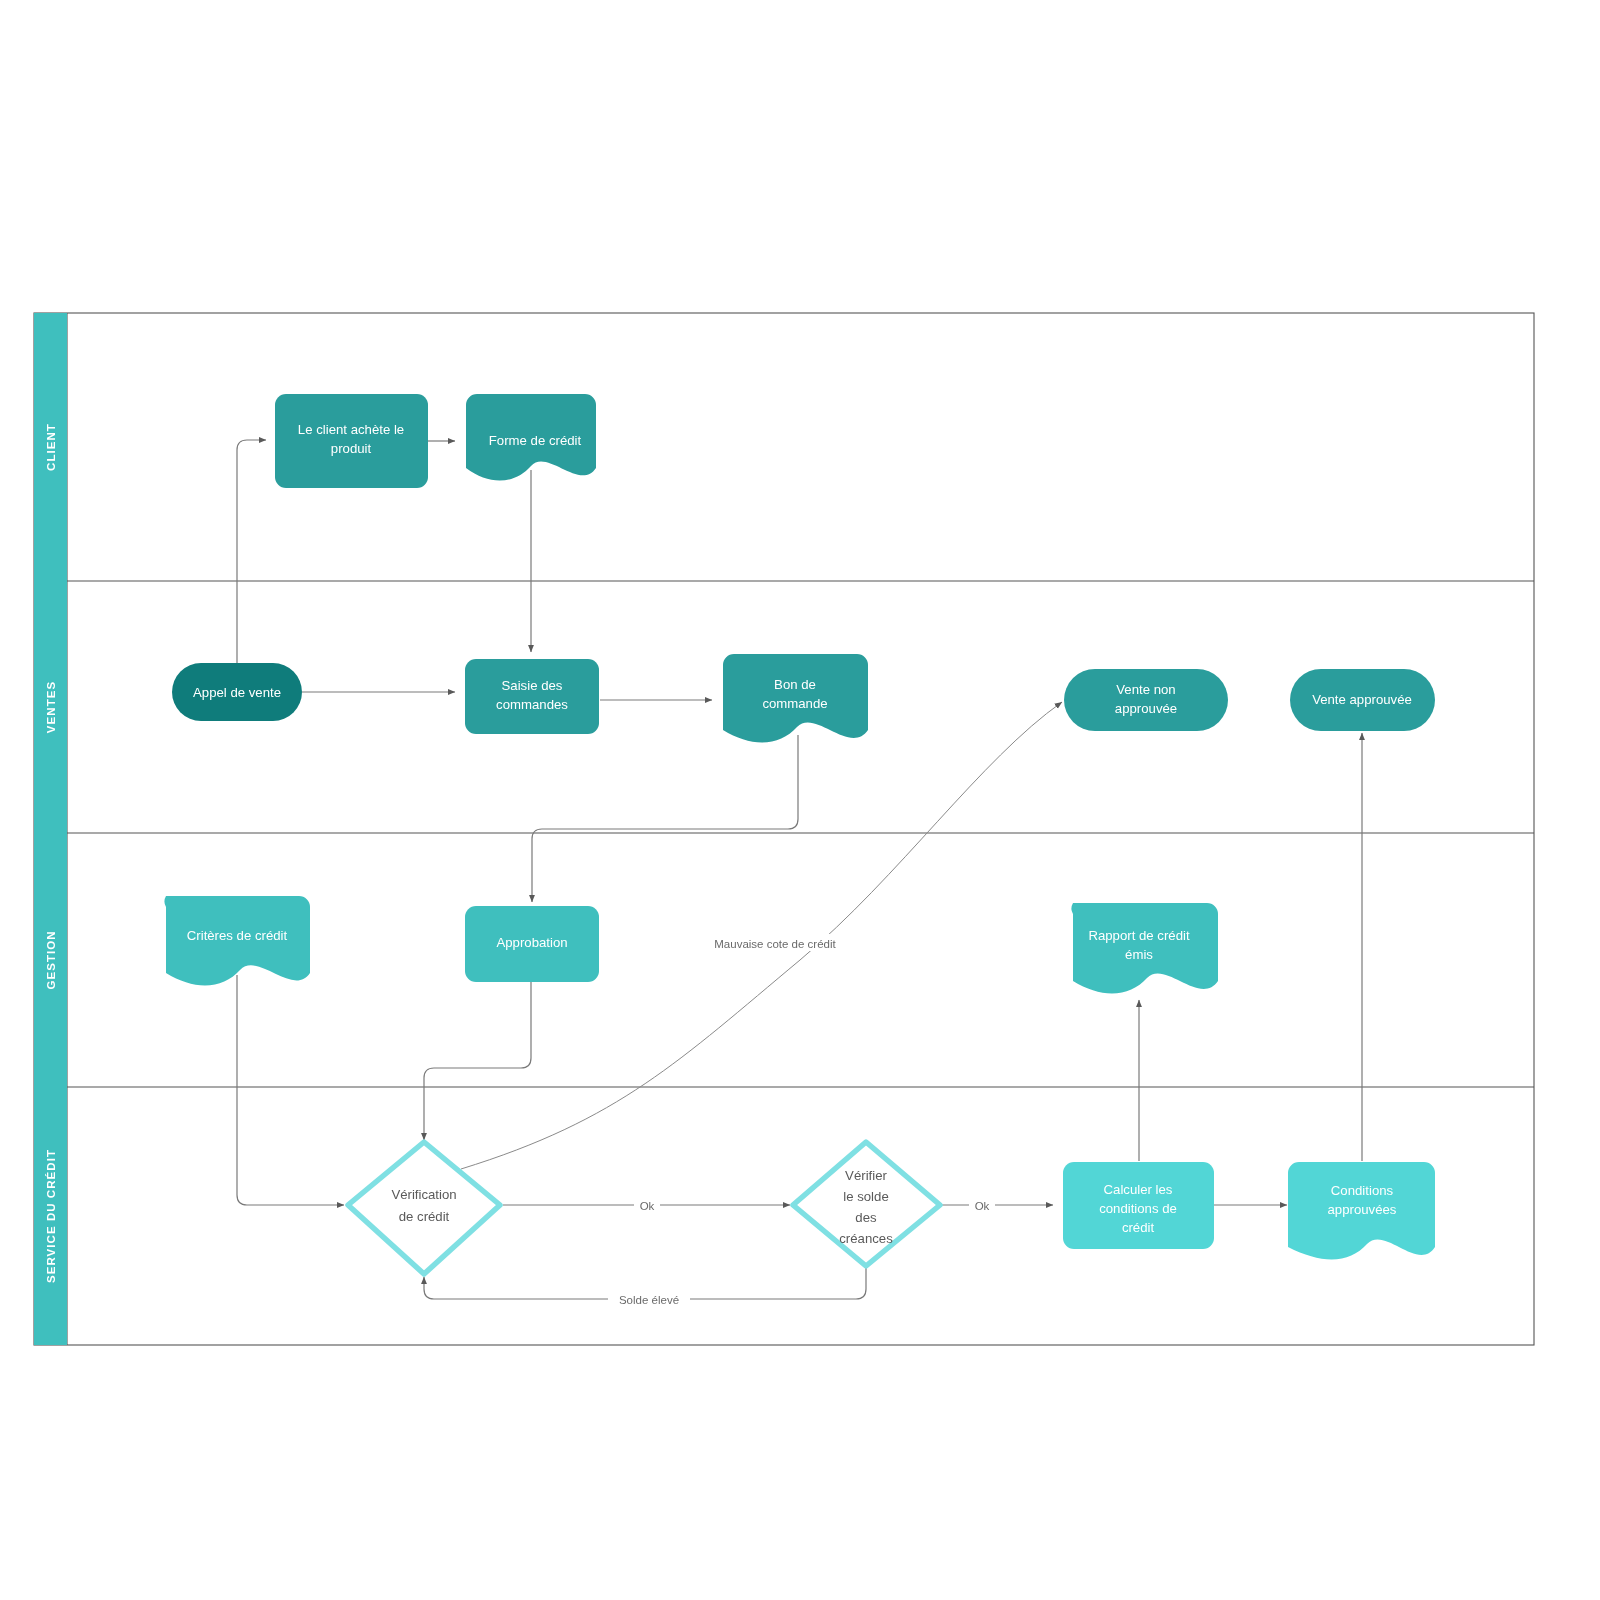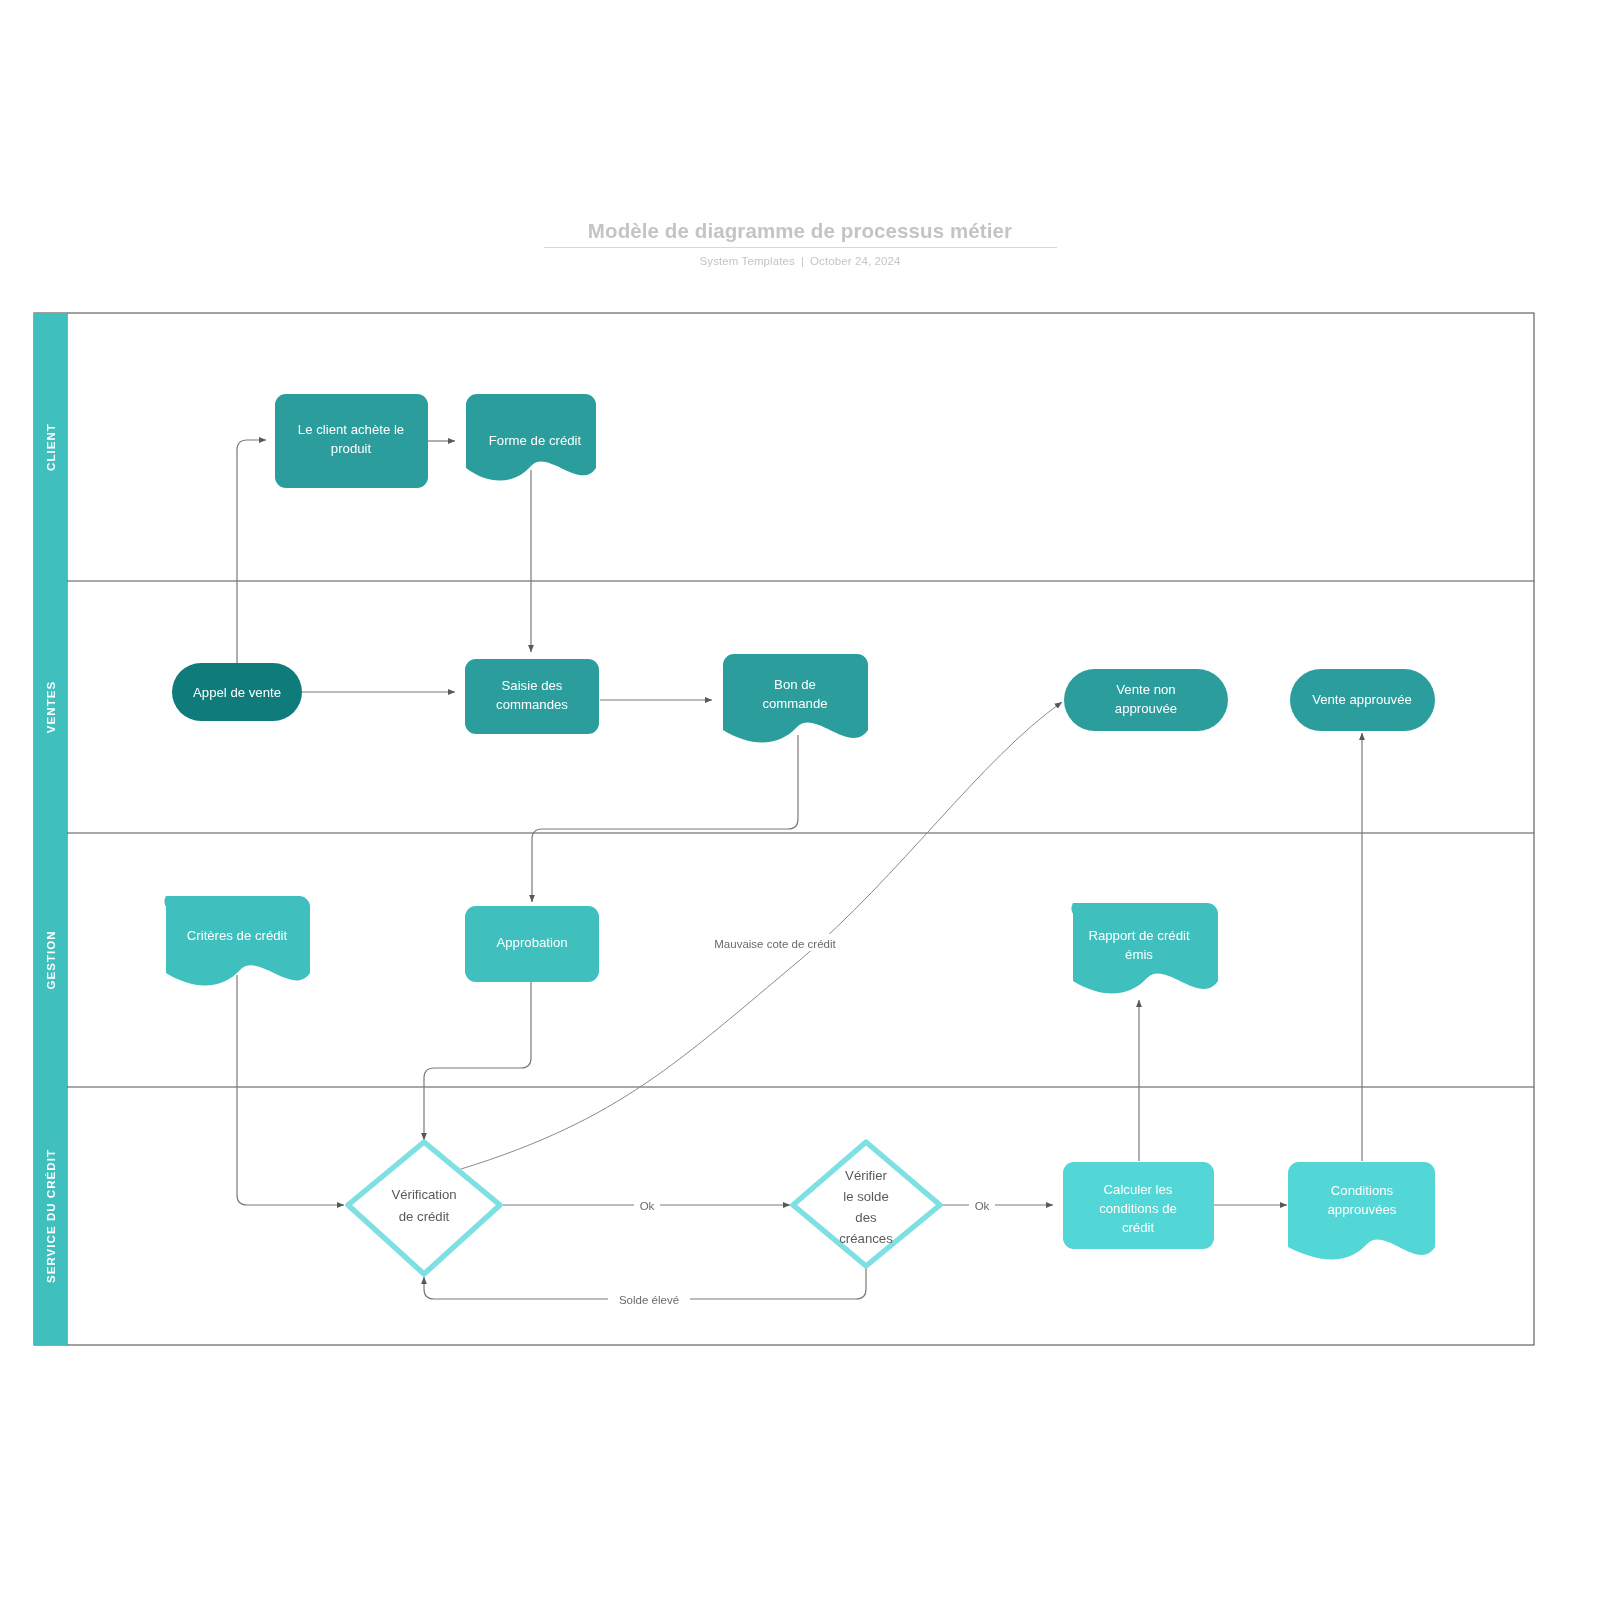--- a/index.html
+++ b/index.html
@@ -90,27 +90,20 @@
     fill: none;
     stroke: #8a8a8a;
     stroke-width: 1.0;
   }
 </style>
 </head>
 <body>
 
 <div id="page">
 
-  <div class="title-block">
-    <div class="doc-title">Modèle de diagramme de processus métier</div>
-    <div class="title-rule"></div>
-    <div class="doc-subtitle">
-      <span>System Templates</span><span class="sep">|</span><span>October 24, 2024</span>
-    </div>
-  </div>
 
   <svg class="board" width="1600" height="1600" viewBox="0 0 1600 1600">
     <defs>
       <marker id="arrow" markerWidth="9" markerHeight="9" refX="7.4" refY="3.1" orient="auto" markerUnits="userSpaceOnUse">
         <path d="M0,0 L7.6,3.1 L0,6.2 z" fill="#595959"></path>
       </marker>
       <marker id="arrowthin" markerWidth="9" markerHeight="9" refX="7.4" refY="3.1" orient="auto" markerUnits="userSpaceOnUse">
         <path d="M0,0 L7.6,3.1 L0,6.2 z" fill="#595959"></path>
       </marker>
     </defs>

